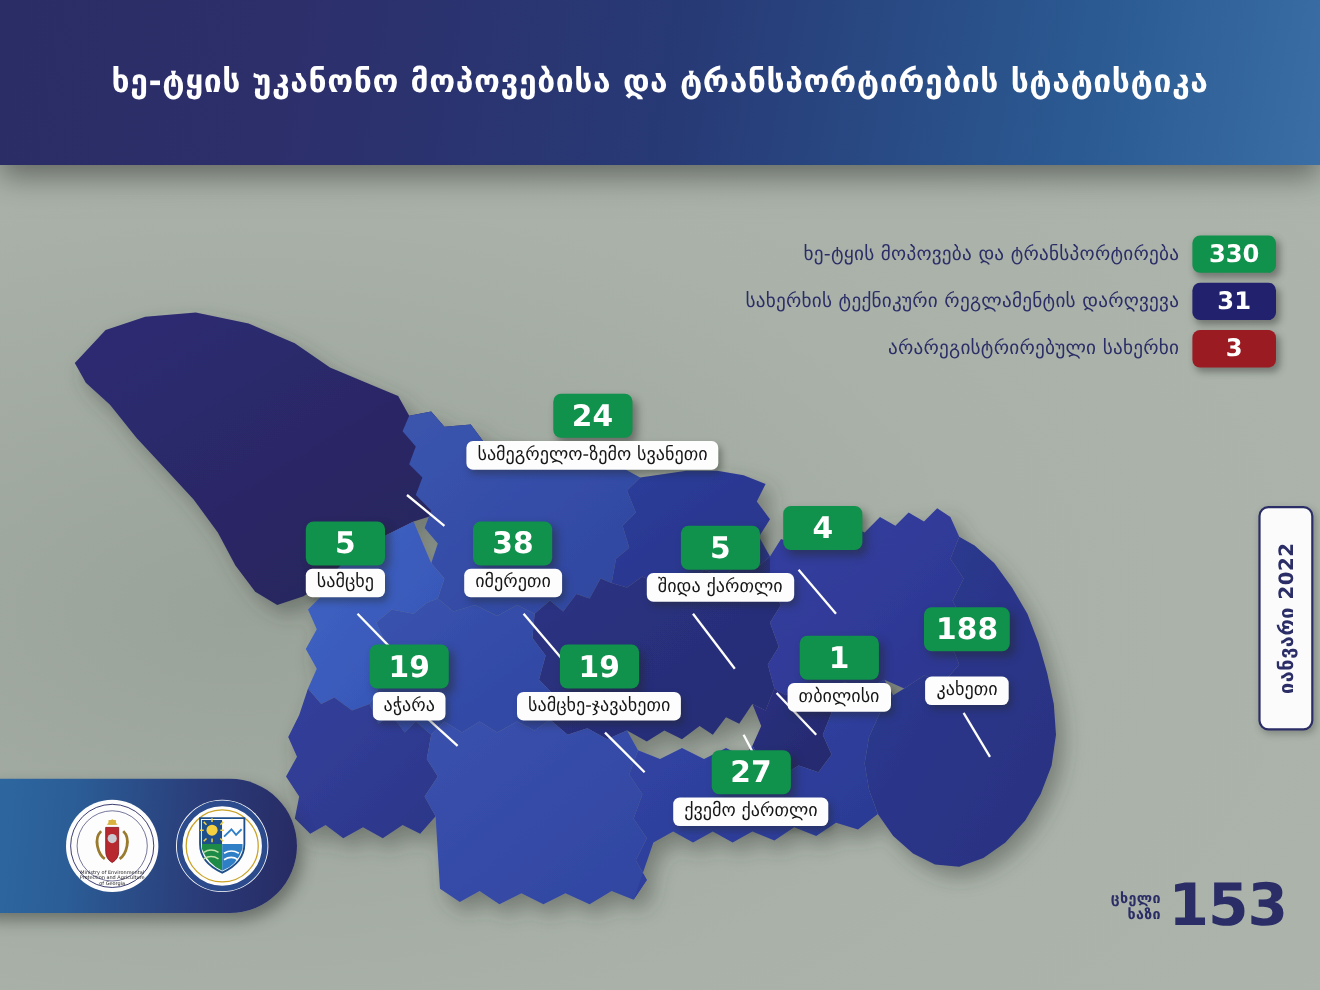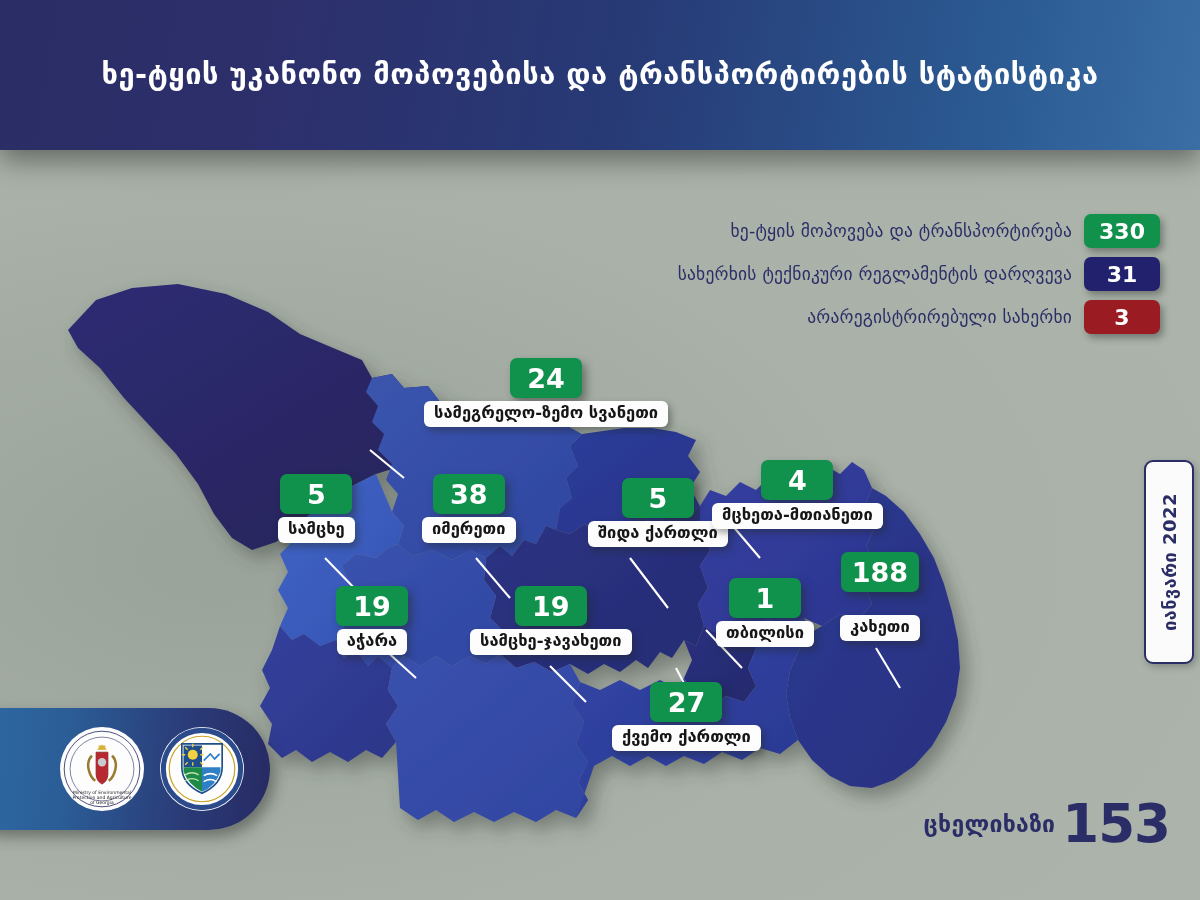--- a/index.html
+++ b/index.html
@@ -54,21 +54,21 @@
   
   .marker{position:absolute;z-index:5;}
   .marker .num{
     display:flex;align-items:center;justify-content:center;
     height:40px;min-width:50px;padding:0 11px;border-radius:7px;
     background:#10914c;color:#fff;font-size:27px;font-weight:700;line-height:1;
     box-shadow:4px 5px 8px rgba(35,40,35,.45);
   }
   .marker .name{
     margin-top:3px;background:#fdfdfd;border-radius:6px;
-    color:#161616;font-size:16.5px;font-weight:700;
+    color:#161616;font-size:16.5px;font-weight:400;
     padding:3px 10px 4px;white-space:nowrap;line-height:1.15;
     box-shadow:3px 4px 7px rgba(35,40,35,.40);
   }
   .marker.c .num,.marker.c .name{margin-left:auto;margin-right:auto;}
   .marker.c{display:flex;flex-direction:column;align-items:center;}
 
   .leader{position:absolute;z-index:4;pointer-events:none;}
   .leader line{stroke:#ffffff;stroke-width:2.1;}
 
   
@@ -95,22 +95,22 @@
   }
   .emblem{width:84px;height:84px;border-radius:50%;background:#fdfdfd;
           display:flex;align-items:center;justify-content:center;overflow:hidden;}
 
   
   .hotline{
     position:absolute;right:30px;bottom:52px;z-index:7;
     display:flex;align-items:center;gap:7px;color:#2b2d66;
   }
   .hotline .words{
-    display:flex;flex-direction:row;align-items:flex-end;
-    font-size:23px;font-weight:700;line-height:1.02;letter-spacing:.3px;
+    display:flex;flex-direction:column;align-items:flex-end;
+    font-size:13px;font-weight:700;line-height:1.02;letter-spacing:.3px;
   }
   .hotline .num{font-size:53px;font-weight:800;line-height:.88;letter-spacing:-1px;}
 </style>
 </head>
 <body>
 
 <div id="stage">
 
   <div class="bg"></div>
 
@@ -276,21 +276,20 @@
     <div class="name">იმერეთი</div>
   </div>
 
   <div class="marker c" style="left:588px;top:478px;">
     <div class="num">5</div>
     <div class="name">შიდა ქართლი</div>
   </div>
 
   <div class="marker c" style="left:712px;top:460px;">
     <div class="num">4</div>
-    <div class="name">მცხეთა-მთიანეთი</div>
   </div>
 
   <div class="marker c" style="left:336px;top:586px;">
     <div class="num">19</div>
     <div class="name">აჭარა</div>
   </div>
 
   <div class="marker c" style="left:470px;top:586px;">
     <div class="num">19</div>
     <div class="name">სამცხე-ჯავახეთი</div>

